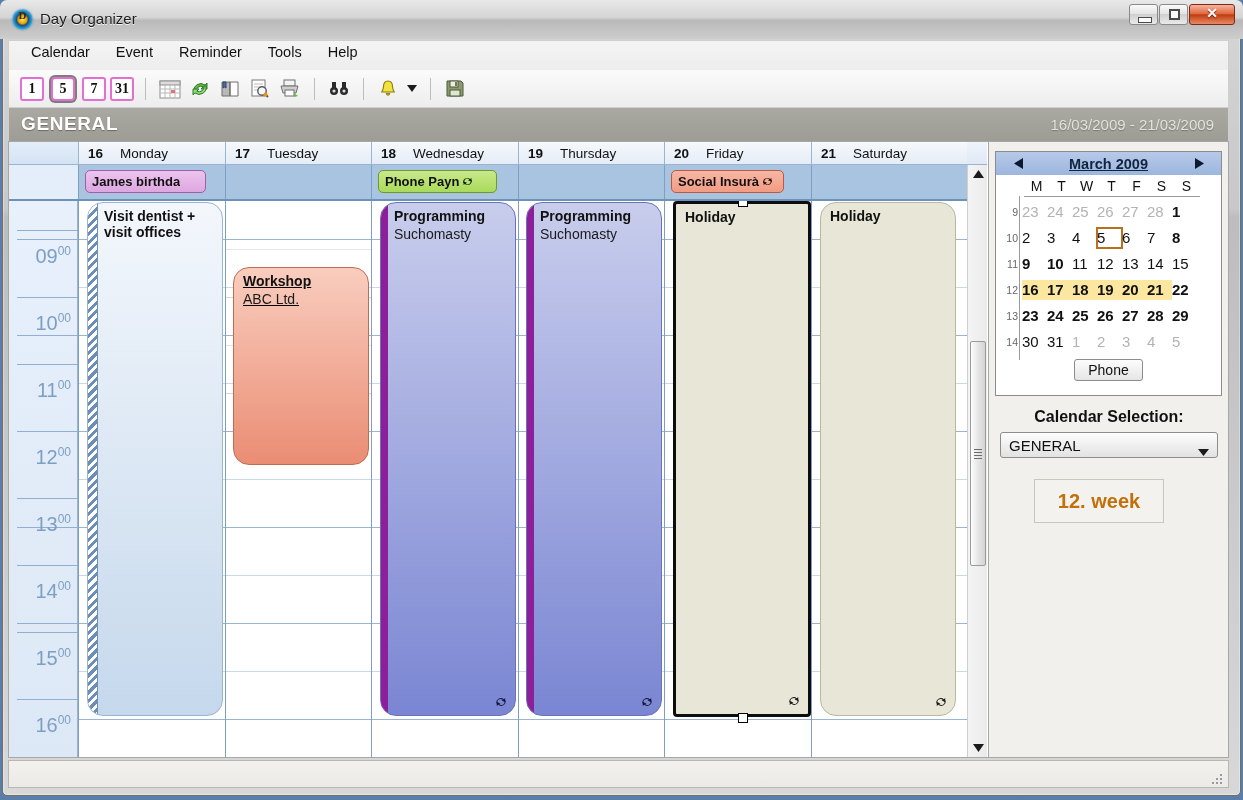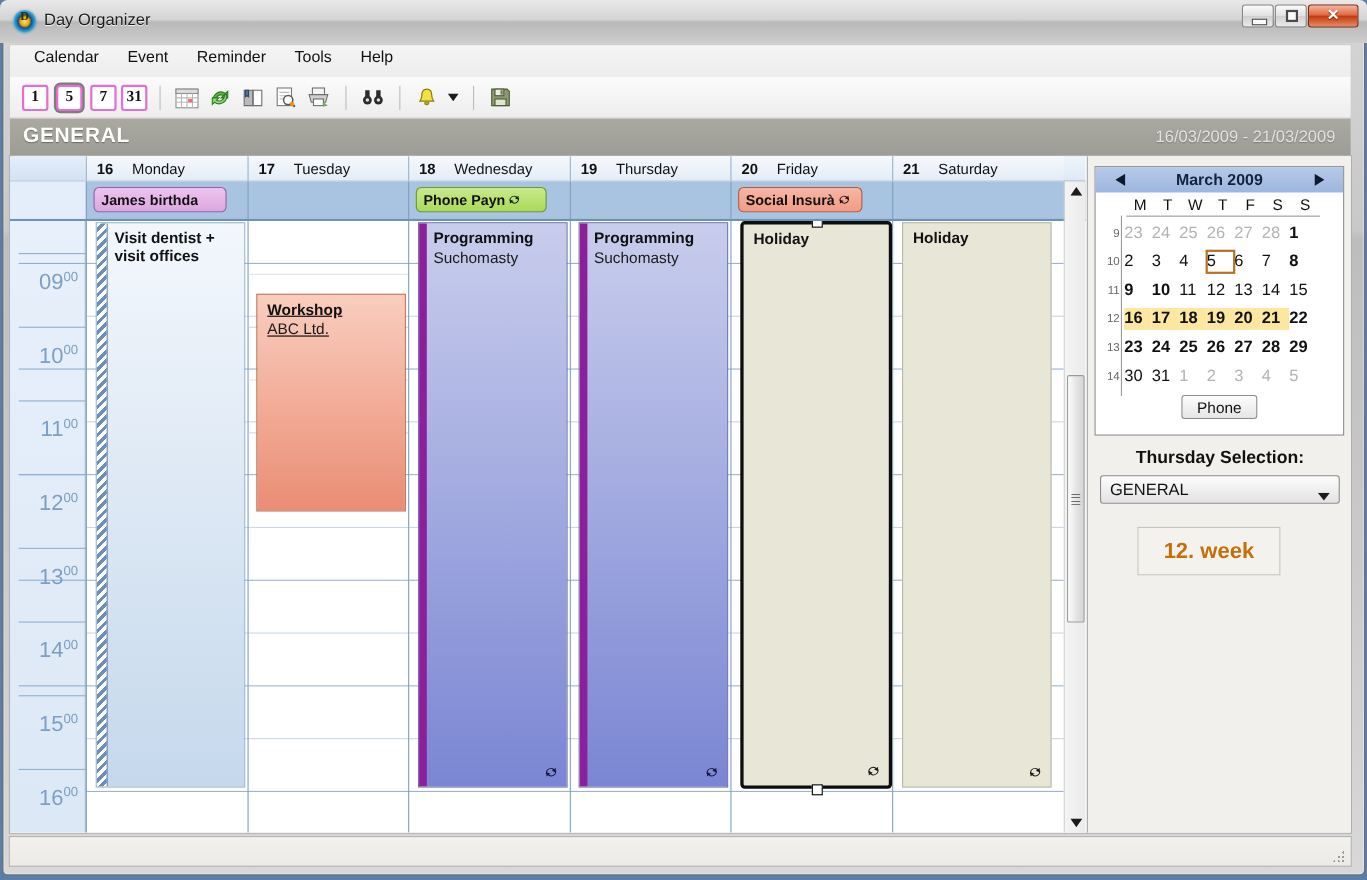--- a/index.html
+++ b/index.html
@@ -141,21 +141,21 @@
   }
   .tlabel{position:absolute;right:6px;font-size:20px;color:#7d9fc4;font-family:"Liberation Sans",sans-serif;}
   .tlabel sup{font-size:12px;vertical-align:super;}
   .thour{position:absolute;left:8px;width:61px;height:1px;background:#8fb0d3;}
   .colsep{position:absolute;top:0;width:1px;height:556px;background:#7e9fc2;}
   .hline{position:absolute;height:1px;background:#c9d8e9;}
   .hline.full{background:#9bb4cf;}
 
   
   .ev{
-    position:absolute;border-radius:0;box-sizing:border-box;overflow:hidden;
+    position:absolute;border-radius:16px;box-sizing:border-box;overflow:hidden;
     font-family:"Liberation Sans",sans-serif;
   }
   .ev .t{font:bold 14px "Liberation Sans",sans-serif;color:#111;margin:5px 0 0 9px;}
   .ev .s{font-size:14px;color:#1a1a1a;margin:2px 0 0 9px;}
   .ev .rc{position:absolute;right:7px;bottom:6px;width:14px;height:14px;}
 
   .ev-dentist{background:linear-gradient(to bottom,#f3f7fc,#c5d8ec);border:1px solid #9ab4d0;}
   .hatch{
     position:absolute;left:0;top:0;width:9px;height:100%;
     background:repeating-linear-gradient(135deg,#fff 0 3px,#6e8fb5 3px 6px);
@@ -188,21 +188,21 @@
     background:#f1f0ec;border-left:1px solid #a7a7a7;box-sizing:border-box;
   }
   .minical{
     position:absolute;left:6px;top:9px;width:227px;height:245px;
     background:#fff;border:1px solid #8c8c8c;box-sizing:border-box;
   }
   .mc-head{
     position:relative;height:23px;background:linear-gradient(to bottom,#b6c9e8,#9db6de);
     display:flex;align-items:center;justify-content:center;
   }
-  .mc-head .mtitle{font:bold 14.5px "Liberation Sans",sans-serif;color:#10243f;}
+  .mc-head .mtitle{font:bold 14.5px "Liberation Sans",sans-serif;color:#10243f;text-decoration:underline;}
   .mc-head .nav{position:absolute;top:3px;width:16px;height:16px;display:flex;align-items:center;justify-content:center;}
   .mc-head .nav.prev{left:14px;}
   .mc-head .nav.next{right:14px;}
   .mc-dows{display:flex;padding-left:28px;height:21px;align-items:center;}
   .mc-dows span{width:25px;text-align:center;font-size:14px;color:#111;}
   .mc-rule{margin-left:28px;width:176px;height:1px;background:#9a9a9a;}
   .mc-rows{position:relative;margin-top:2px;}
   .mc-row{display:flex;height:26px;align-items:center;}
   .wk{width:22px;text-align:right;font-size:10.5px;color:#666;padding-right:4px;}
   .mc-vrule{position:absolute;left:23px;top:-3px;width:1px;height:164px;background:#9a9a9a;}
@@ -641,21 +641,21 @@
               <span class="day other">4</span>
               <span class="day other">5</span>
             </div>
           </div>
 
         <div class="mc-today-wrap">
           <div class="today-btn">Phone</div>
         </div>
       </div>
 
-      <div class="cs-title">Thursday Selection:</div>
+      <div class="cs-title">Calendar Selection:</div>
 
       <div class="cs-select">
         <span class="val">GENERAL</span>
         <span class="car">
           <svg width="11" height="7" viewBox="0 0 11 7">
               <path d="M0 0h11L5.5 7z" fill="#1b1b1b"></path>
             </svg>
         </span>
       </div>
 

